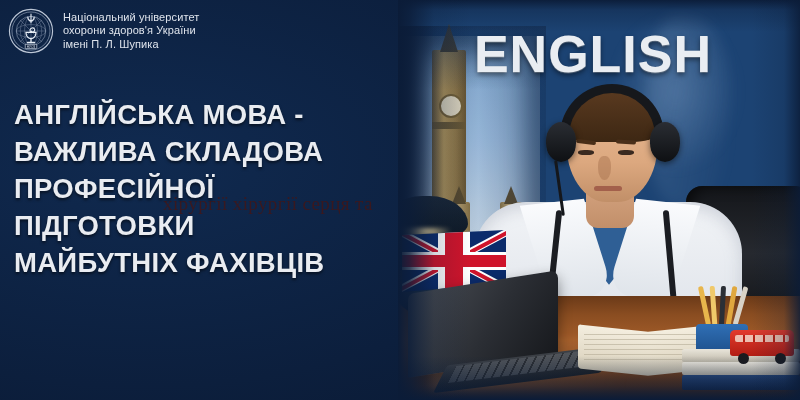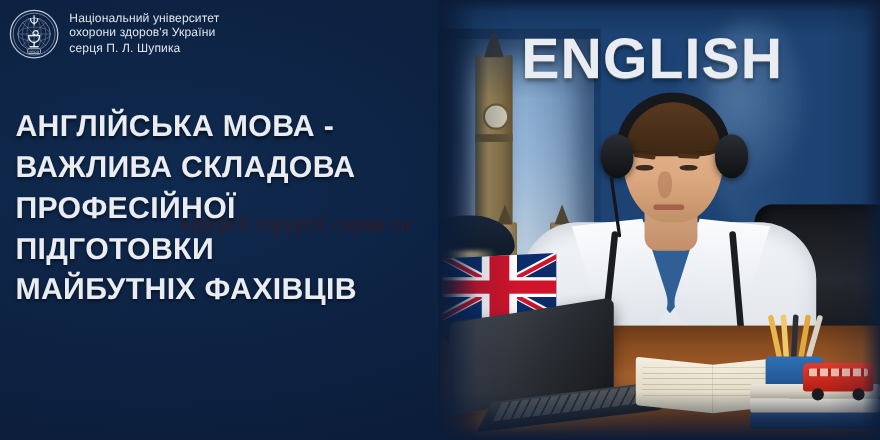--- a/index.html
+++ b/index.html
@@ -518,21 +518,21 @@
           <path d="M32 42.6v5.4" stroke="#e8eef6" stroke-width="1.7"></path>
           <path d="M27 48h10" stroke="#e8eef6" stroke-width="1.9" stroke-linecap="round"></path>
           <path d="M32 34c-2.6-2.2-1.4-5.6 1.4-6.2 3-.6 4.6 2 3.4 4.2-.9 1.7-3.2 2-4.2.6" fill="none" stroke="#eaf0f7" stroke-width="1.5" stroke-linecap="round"></path>
         </g>
         <rect x="24" y="50.5" width="16" height="6" rx="1.2" fill="#0b1c38" stroke="#cdd7e5" stroke-width="1"></rect>
         <text x="32" y="55.4" font-size="4.4" text-anchor="middle" fill="#dbe3ee" font-family="Liberation Sans, sans-serif">НУОЗ</text>
       </svg>
     </span>
     <span class="brand-lines">Національний університет
 охорони здоров'я України
-серця П. Л. Шупика</span>
+імені П. Л. Шупика</span>
   </div>
 
   <div class="headline">АНГЛІЙСЬКА МОВА -
 ВАЖЛИВА СКЛАДОВА
 ПРОФЕСІЙНОЇ
 ПІДГОТОВКИ
 МАЙБУТНІХ ФАХІВЦІВ</div>
 
 
 </div>

